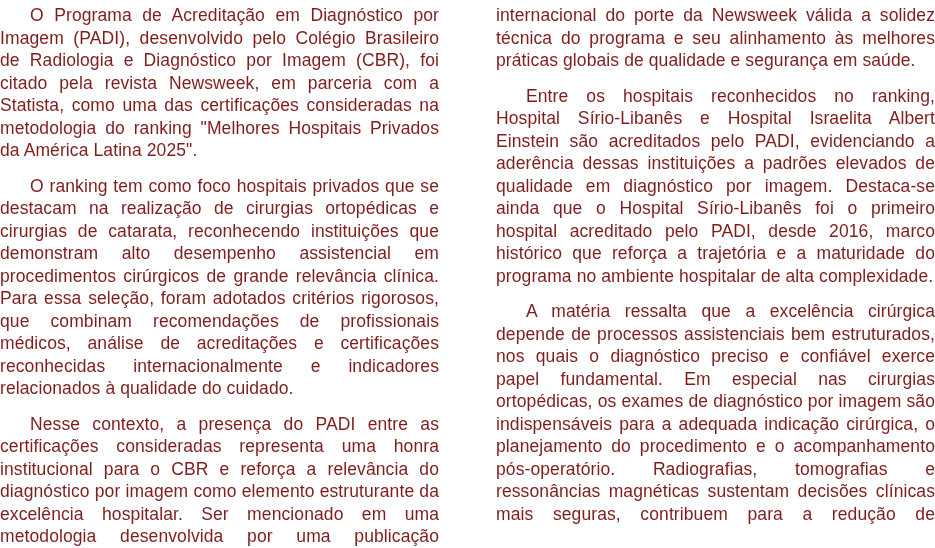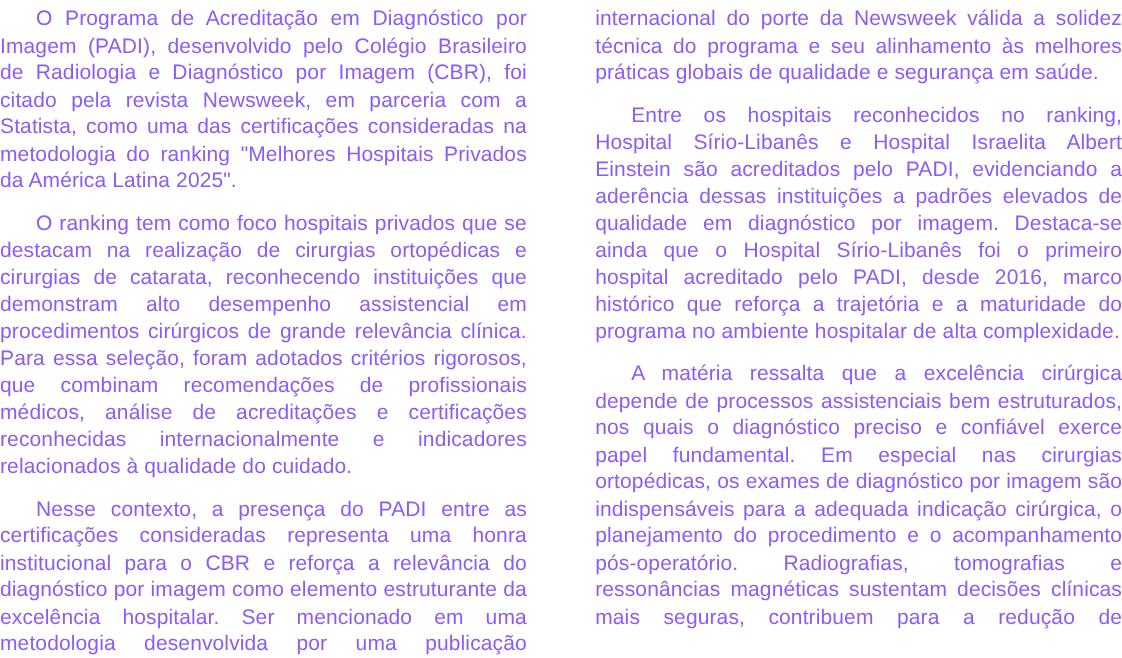--- a/index.html
+++ b/index.html
@@ -15,21 +15,21 @@
   }
   .article-columns {
     box-sizing: border-box;
     width: 935px;
     height: 548px;
     padding-top: 4px;
     column-count: 2;
     column-gap: 57px;
     column-fill: auto;
     overflow: hidden;
-    color: #8b5cf6;
+    color: #7f1d1d;
     font-size: 17.5px;
     line-height: 22.5px;
     text-align: justify;
     letter-spacing: 0.1px;
   }
   .article-columns p {
     margin: 0 0 13px 0;
     text-indent: 30px;
   }
   .article-columns p:last-child {

